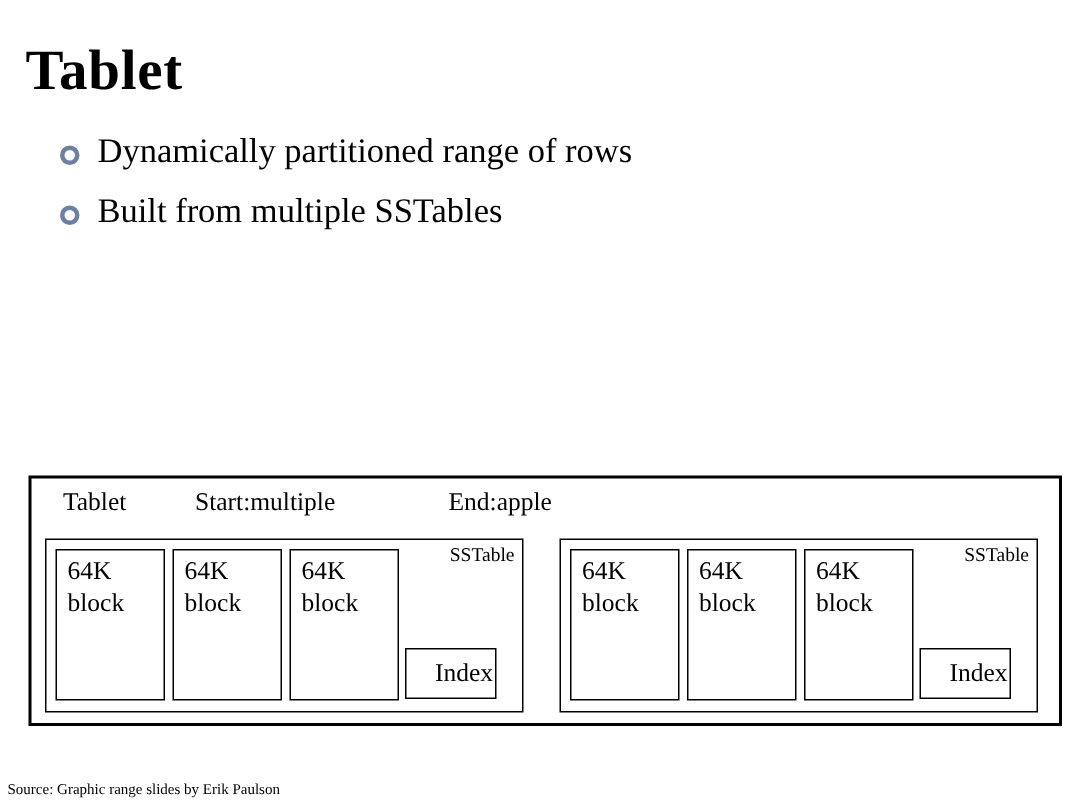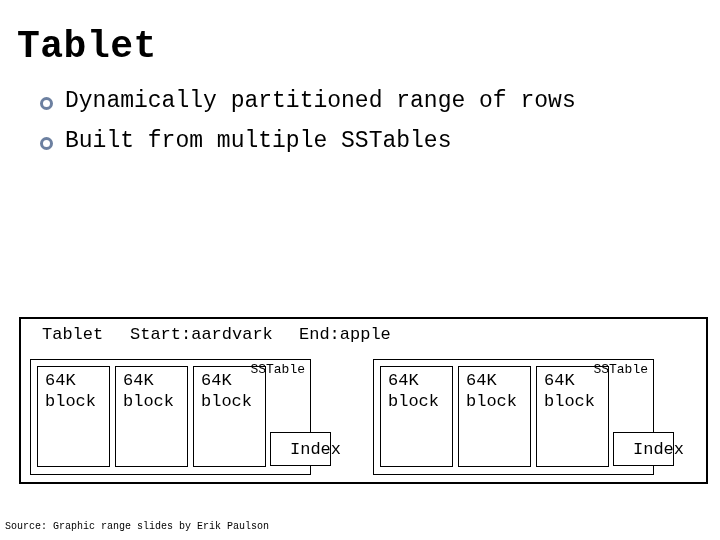--- a/index.html
+++ b/index.html
@@ -1,18 +1,18 @@
 <!DOCTYPE html>
 <html><head>
 <meta charset="utf-8">
 <style>
   html,body { margin:0; padding:0; background:#fff; }
   .slide {
     position:relative; width:720px; height:540px; background:#ffffff;
-    font-family:Liberation Mono, monospace; color:#000; overflow:hidden;border-radius:26px;
+    font-family:Liberation Serif, serif; color:#000; overflow:hidden;border-radius:26px;
   }
   .slide-title {
     position:absolute; left:17px; top:28px; margin:0;
     font-size:38px; font-weight:800; letter-spacing:0.5px; line-height:1;
     color:#000;
   }
   .bullet-row { position:absolute; left:40px; padding-left:25px; width:560px; }
   .bullet-row.r1 { top:88px; }
   .bullet-row.r2 { top:128px; }
   .bullet-dot {
@@ -25,21 +25,21 @@
   .diagram {
     position:absolute; left:19px; top:317px; width:689px; height:167px;
     border:2px solid #000; background:#fff; box-sizing:border-box;
   }
   .dlabel { position:absolute; font-size:17px; line-height:19px; color:#000; white-space:nowrap; }
   .dlabel.tablet { left:21px; top:6px; }
   .dlabel.start  { left:109px; top:6px; }
   .dlabel.end    { left:278px; top:6px; }
 
   .sstable-group {
-    position:absolute; top:40px; width:281px; height:116px;
+    position:absolute; top:40px; width:319px; height:116px;
     border:1.5px solid #000; box-sizing:border-box; background:#fff;
   }
   .sstable-group.g1 { left:9px; }
   .sstable-group.g2 { left:352px; }
 
   .block {
     position:absolute; top:6px; width:73px; height:101px;
     border:1.5px solid #000; box-sizing:border-box; background:#fff;
   }
   .block.b1 { left:6px; } .block.b2 { left:84px; } .block.b3 { left:162px; }
@@ -73,21 +73,21 @@
     <span class="bullet-text">Dynamically partitioned range of rows</span>
   </div>
 
   <div class="bullet-row r2">
     <span class="bullet-dot"></span>
     <span class="bullet-text">Built from multiple SSTables</span>
   </div>
 
   <div class="diagram">
     <span class="dlabel tablet">Tablet</span>
-    <span class="dlabel start">Start:aardvark</span>
+    <span class="dlabel start">Start:multiple</span>
     <span class="dlabel end">End:apple</span>
 
     <div class="sstable-group g1">
       <div class="block b1">
         <span class="block-label">64K block</span>
       </div>
       <div class="block b2">
         <span class="block-label">64K block</span>
       </div>
       <div class="block b3">

